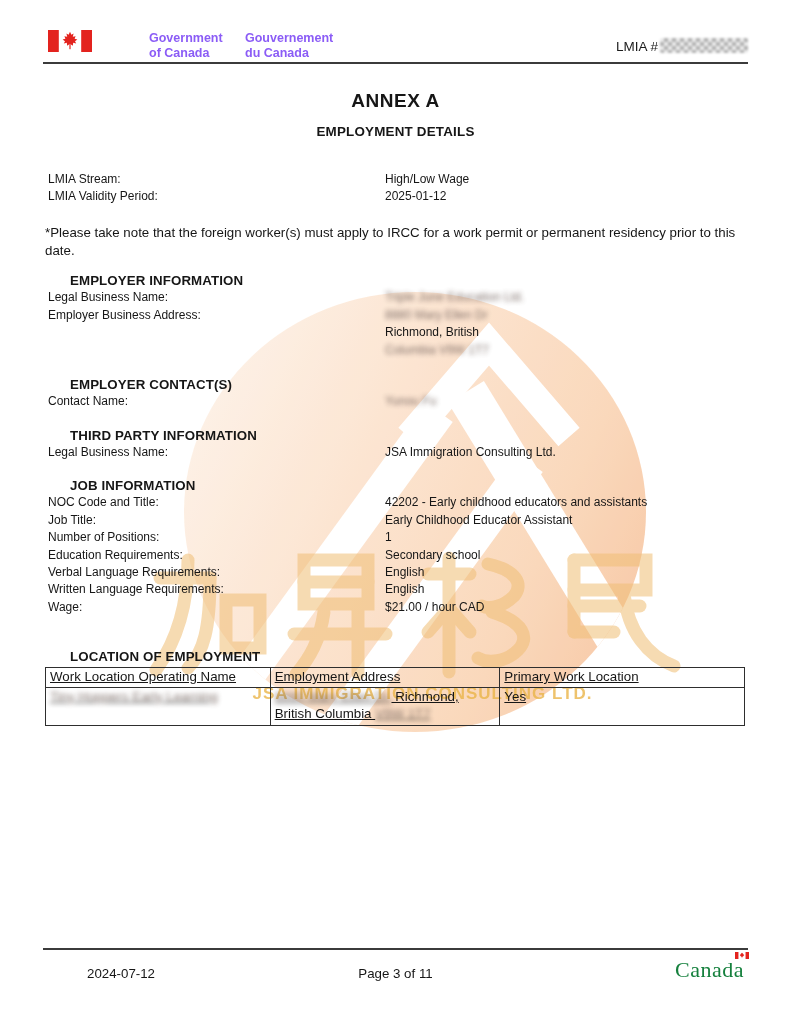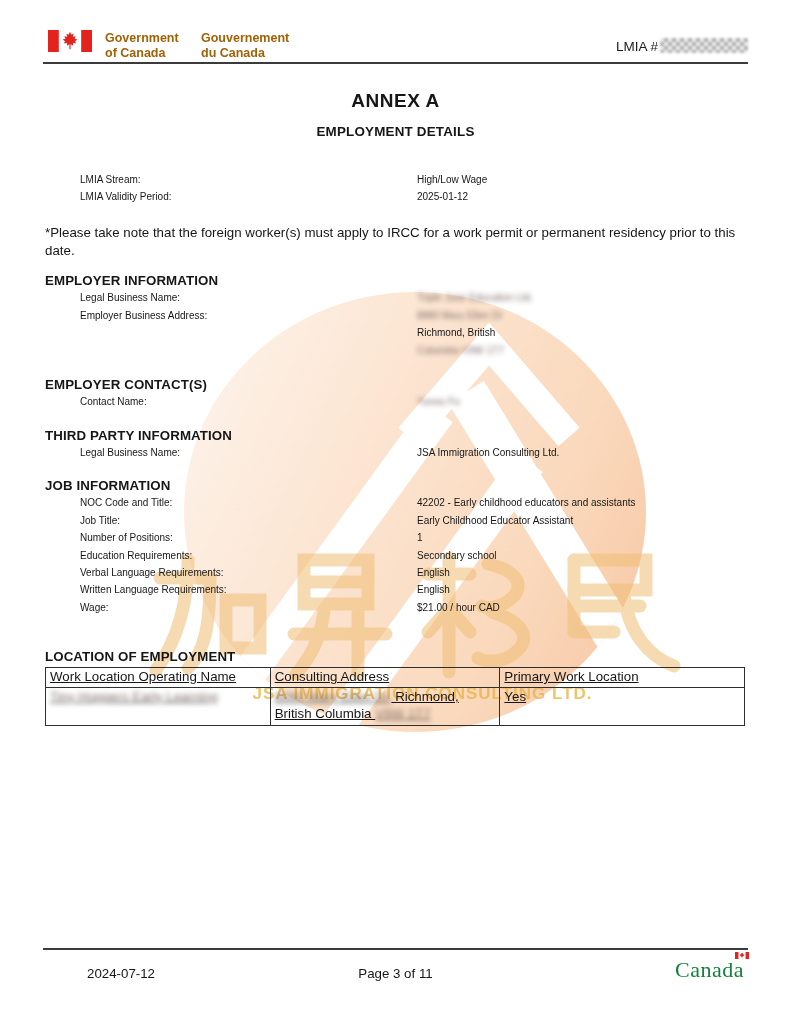--- a/index.html
+++ b/index.html
@@ -20,42 +20,42 @@
   .wm-co {
     position:absolute; left:150px; top:684px; width:545px; text-align:center;
     font-size:17px; font-weight:bold; letter-spacing:1px; color:#eab549; opacity:.8;
   }
   
   .layer { position:absolute; inset:0; z-index:1; }
   
   .hdr { position:absolute; left:43px; right:43px; top:28px; height:34px; }
   .hdr-rule { position:absolute; left:43px; right:43px; top:62px; height:2px; background:#3b3b3b; }
   .flag { position:absolute; left:5px; top:2px; }
-  .gov { position:absolute; top:3px; font-size:12.5px; line-height:15px; color:#a16207; font-weight:bold; }
+  .gov { position:absolute; top:3px; font-size:12.5px; line-height:15px; color:#8b5cf6; font-weight:bold;margin-left:44px; }
   .gov.en { left:62px; }
   .gov.fr { left:158px; }
   .lmia { position:absolute; right:0; top:10px; font-size:13.5px; color:#1c1c1c; }
   .mosaic {
     display:inline-block; width:88px; height:15px; vertical-align:-2px; margin-left:2px;
     background:repeating-conic-gradient(#b5b5b5 0% 25%, #e9e9e9 0% 50%) 0 0/8px 8px;
     filter:blur(1px); border-radius:2px;
   }
   
   .title { position:absolute; top:90px; left:0; width:100%; text-align:center;
            font-size:19px; font-weight:bold; letter-spacing:.5px; }
   .subtitle { position:absolute; top:124px; left:0; width:100%; text-align:center;
               font-size:13.4px; font-weight:bold; letter-spacing:.2px; }
   
-  .frow { display:grid; grid-template-columns:340px 1fr; font-size:10px; line-height:17.4px;margin-left:32px; }
+  .frow { display:grid; grid-template-columns:340px 1fr; font-size:12px; line-height:17.4px; }
   .flabel { padding-left:3px; }
   .fvalue { }
   .summary { position:absolute; left:45px; right:40px; top:171px; }
   .note { position:absolute; left:45px; top:224px; width:706px; font-size:13.3px; line-height:18px; }
   .sec { position:absolute; left:45px; right:40px; }
-  .sec-h { font-size:13.3px; font-weight:bold; line-height:17.4px; letter-spacing:.1px; }
+  .sec-h { font-size:13.3px; font-weight:bold; line-height:17.4px; letter-spacing:.1px;margin-left:25px; }
   .redacted { filter:blur(2.6px); color:#75655f; opacity:.92; }
   .vblock { display:block; }
   
   .loc-table { border-collapse:collapse; width:700px; margin-top:2px; font-size:13.3px; }
   .loc-table th, .loc-table td {
     border:1.6px solid #2e2e2e; font-weight:normal; text-align:left;
     vertical-align:top; padding:0 4px 1px 4px; line-height:17.5px; background:transparent;text-decoration:underline;
   }
   .loc-table th { height:19px; }
   .loc-table td { height:38px;margin-top:19px; }
@@ -235,21 +235,21 @@
           </div>
         </div>
     </div>
 
     <div class="sec" style="top:648px">
       <div class="sec-h">LOCATION OF EMPLOYMENT</div>
       <table class="loc-table">
         <thead>
           <tr>
             <th class="col1">Work Location Operating Name</th>
-            <th class="col2">Consulting Address</th>
+            <th class="col2">Employment Address</th>
             <th class="col3">Primary Work Location</th>
           </tr>
         </thead>
         <tbody>
           <tr>
             <td><span class="redacted">Tiny Hoppers Early Learning</span></td>
             <td><span class="redacted">6660 Mary Ellen Dr.</span><span> Richmond, British Columbia </span><span class="redacted">V9W 1T7</span></td>
             <td>Yes</td>
           </tr>
         </tbody>

